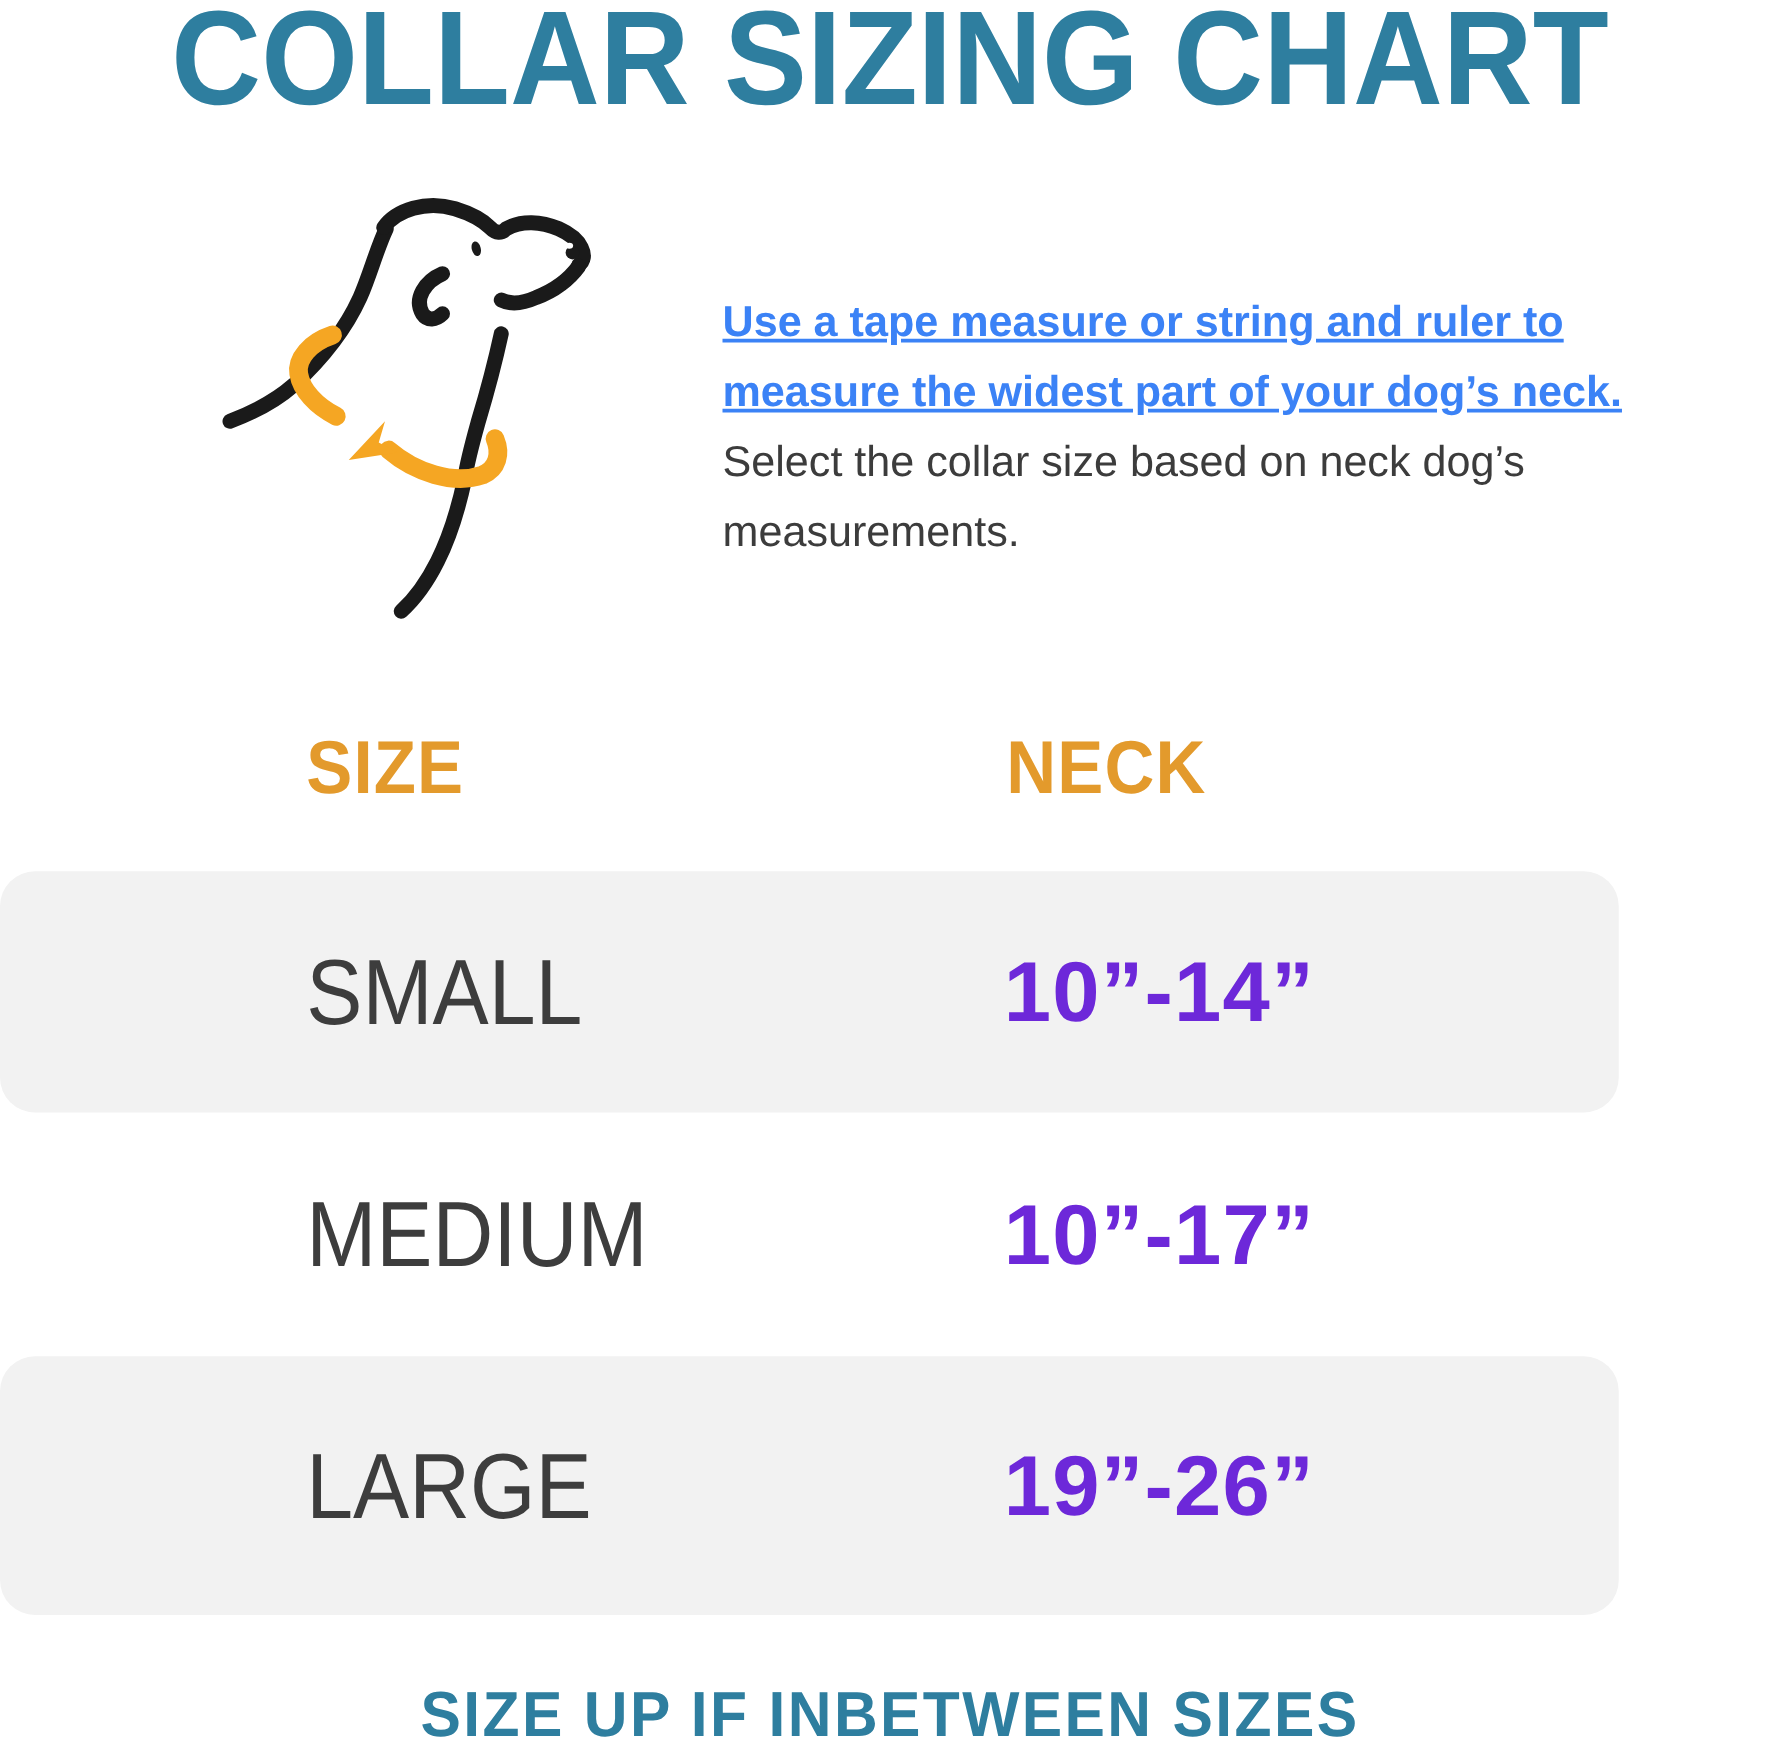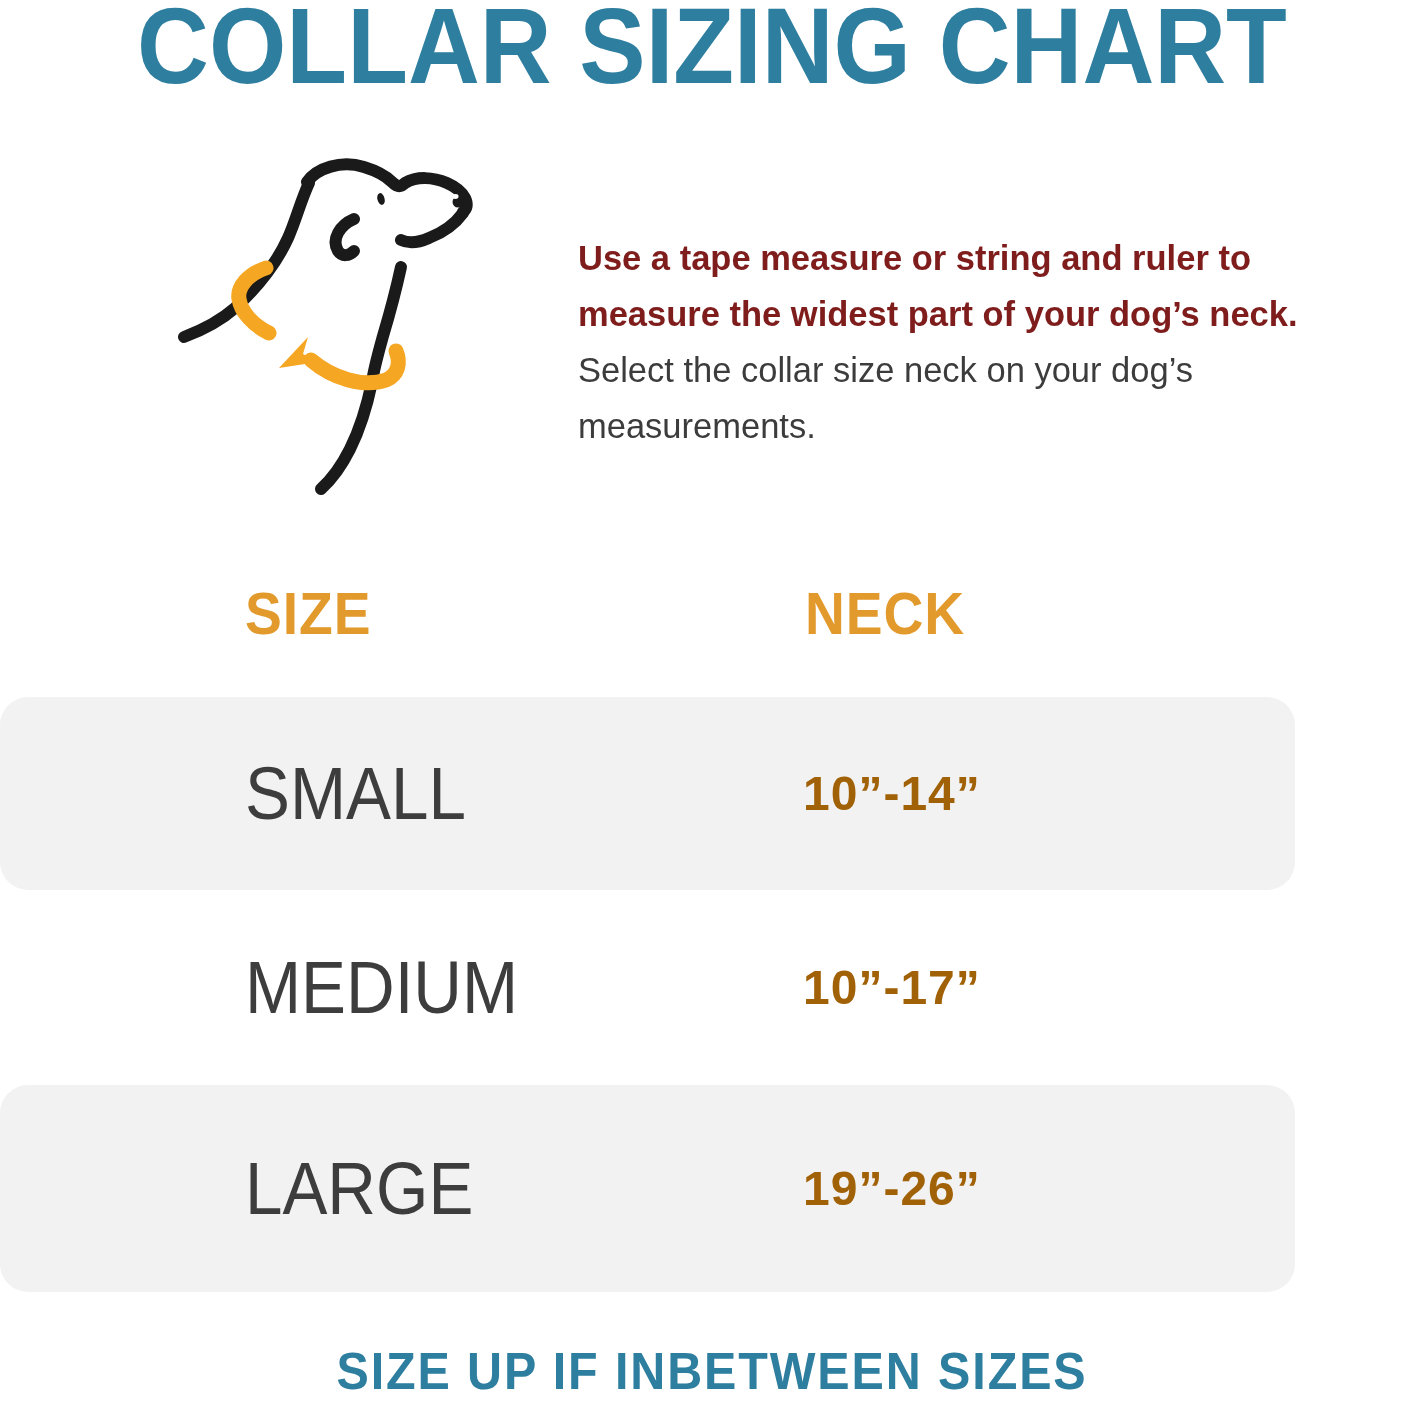--- a/index.html
+++ b/index.html
@@ -27,21 +27,21 @@
   }
   .dog{position:absolute;left:170px;top:140px;width:400px;height:380px;}
   .dog svg{width:100%;height:100%;display:block;}
   .ink{fill:none;stroke:#1a1a1a;stroke-width:12;stroke-linecap:round;stroke-linejoin:round;}
   .tape{fill:none;stroke:var(--collar_orange);stroke-width:15;stroke-linecap:round;stroke-linejoin:round;}
   .tape-fill{fill:var(--collar_orange);stroke:none;}
   .intro{
     position:absolute;left:578px;top:230px;width:800px;
     font-size:34.5px;line-height:56px;color:var(--body_text);
   }
-  .intro .b{font-weight:bold;color:#7f1d1d;}
+  .intro .b{font-weight:bold;color:#3b82f6;text-decoration:underline;}
   .col-hdr{
     position:absolute;top:584px;
     font-size:60px;font-weight:bold;line-height:1;
     color:var(--header_orange);
     transform:scaleX(0.92);transform-origin:left center;
     letter-spacing:1px;white-space:nowrap;
   }
   .col-hdr.size{left:245px;}
   .col-hdr.neck{left:805px;}
   .rows{position:absolute;top:697px;left:0;width:1295px;}
@@ -50,21 +50,21 @@
   .row:nth-child(3){height:207px;}
   .row.shaded{background:var(--row_shade);border-radius:28px;}
   .cell-size{
     position:absolute;left:245px;top:50%;
     font-size:74px;font-weight:400;line-height:1;color:#3d3d3d;
     transform:translateY(-50%) scaleX(0.91);transform-origin:left center;
     white-space:nowrap;
   }
   .cell-neck{
     position:absolute;left:803px;top:50%;
-    font-size:48px;font-weight:bold;line-height:1;color:#a16207;
+    font-size:68px;font-weight:bold;line-height:1;color:#6d28d9;
     transform:translateY(-50%) scaleX(1);transform-origin:left center;
     white-space:nowrap;letter-spacing:1px;
   }
   .footer{
     position:absolute;left:0;top:1346px;width:1424px;
     text-align:center;
     font-size:51px;font-weight:bold;line-height:1;
     color:var(--title_teal);
     transform:scaleX(0.95);transform-origin:center top;
     letter-spacing:2px;white-space:nowrap;
@@ -96,21 +96,21 @@
     <path class="tape" d="M 96 128 C 78 134 67 147 69 159 C 71 172 83 185 99 193"></path>
 
     <path class="tape" d="M 141 220 C 162 238 193 248 216 240 C 228 235 231 223 226 211"></path>
 
     <path class="tape-fill" d="M 109 228 L 138 197 L 133 214 L 148 222 Z"></path>
   </svg>
 </div>
 
 <p class="intro">
   <span class="b">Use a tape measure or string and ruler to measure the widest part of your dog’s neck.</span>
-  <span>Select the collar size neck on your dog’s measurements.</span>
+  <span>Select the collar size based on neck dog’s measurements.</span>
 </p>
 
 <div class="col-hdr size">SIZE</div>
 <div class="col-hdr neck">NECK</div>
 
 <div class="rows">
   <div class="row shaded">
     <span class="cell-size">SMALL</span>
     <span class="cell-neck">10”-14”</span>
   </div>

